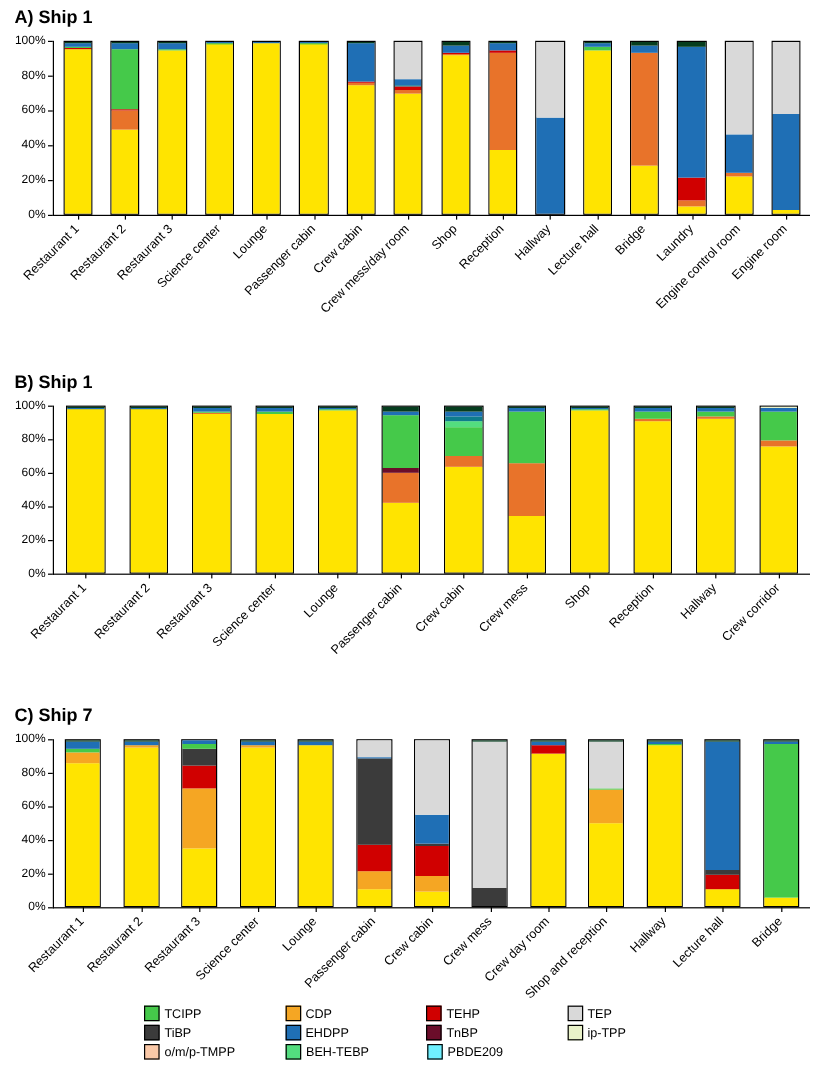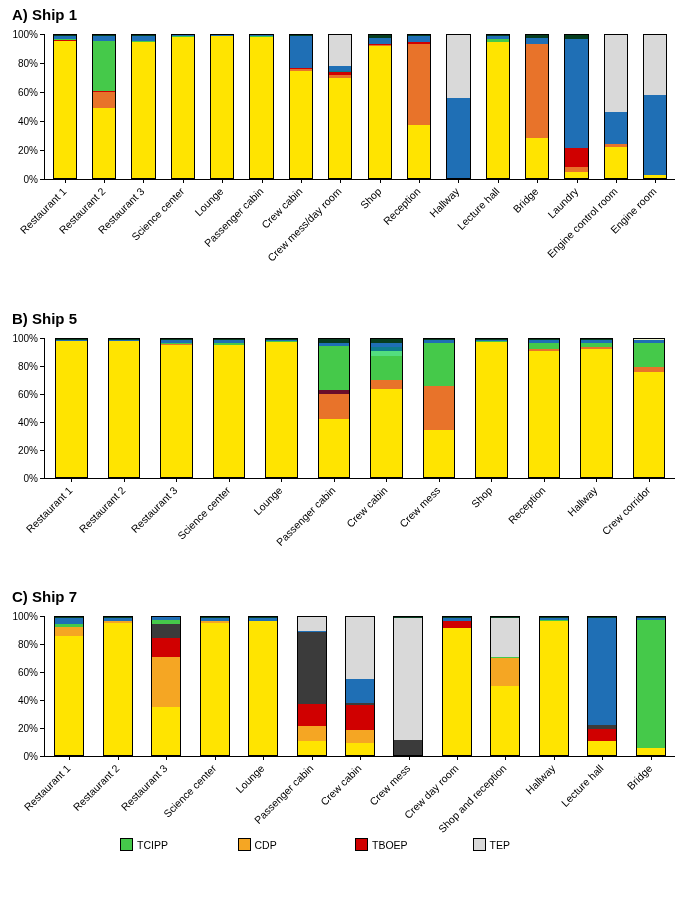--- a/index.html
+++ b/index.html
@@ -169,21 +169,21 @@
         <div class="catlab" style="left:370.1px;top:0px;transform:rotate(-45deg) translate(-100%,0);">Reception</div>
         <div class="catlab" style="left:409.4px;top:0px;transform:rotate(-45deg) translate(-100%,0);">Hallway</div>
         <div class="catlab" style="left:448.8px;top:0px;transform:rotate(-45deg) translate(-100%,0);">Lecture hall</div>
         <div class="catlab" style="left:488.2px;top:0px;transform:rotate(-45deg) translate(-100%,0);">Bridge</div>
         <div class="catlab" style="left:527.6px;top:0px;transform:rotate(-45deg) translate(-100%,0);">Laundry</div>
         <div class="catlab" style="left:566.9px;top:0px;transform:rotate(-45deg) translate(-100%,0);">Engine control room</div>
         <div class="catlab" style="left:606.3px;top:0px;transform:rotate(-45deg) translate(-100%,0);">Engine room</div>
       </div>
     </div>
     <div class="panel">
-      <div class="panel-title" style="position:absolute;left:6px;top:310px;">B) Ship 5</div>
+      <div class="panel-title" style="position:absolute;left:6px;top:310px;">B) Ship 1</div>
       <div class="axis-labels" style="height:140px;position:absolute;left:0;top:338px;">
         <div class="ylab" style="top:140px;right:6px;">0%</div>
         <div class="tick" style="top:140px;right:0px;"></div>
         <div class="ylab" style="top:112px;right:6px;">20%</div>
         <div class="tick" style="top:112px;right:0px;"></div>
         <div class="ylab" style="top:84px;right:6px;">40%</div>
         <div class="tick" style="top:84px;right:0px;"></div>
         <div class="ylab" style="top:56px;right:6px;">60%</div>
         <div class="tick" style="top:56px;right:0px;"></div>
         <div class="ylab" style="top:28px;right:6px;">80%</div>
@@ -437,21 +437,53 @@
         <div class="legend-item">
       <span class="swatch" style="background:#45c94a"></span>
       <span class="legend-label">TCIPP</span>
     </div>
         <div class="legend-item">
       <span class="swatch" style="background:#f5a623"></span>
       <span class="legend-label">CDP</span>
     </div>
         <div class="legend-item">
       <span class="swatch" style="background:#d00000"></span>
-      <span class="legend-label">TBOEP</span>
+      <span class="legend-label">TEHP</span>
     </div>
         <div class="legend-item">
       <span class="swatch" style="background:#d9d9d9"></span>
       <span class="legend-label">TEP</span>
+    </div>
+      </div>
+      <div class="legend-row">
+        <div class="legend-item">
+      <span class="swatch" style="background:#3b3b3b"></span>
+      <span class="legend-label">TiBP</span>
+    </div>
+        <div class="legend-item">
+      <span class="swatch" style="background:#1f6fb5"></span>
+      <span class="legend-label">EHDPP</span>
+    </div>
+        <div class="legend-item">
+      <span class="swatch" style="background:#6b0d2a"></span>
+      <span class="legend-label">TnBP</span>
+    </div>
+        <div class="legend-item">
+      <span class="swatch" style="background:#e9f2c9"></span>
+      <span class="legend-label">ip-TPP</span>
+    </div>
+      </div>
+      <div class="legend-row">
+        <div class="legend-item">
+      <span class="swatch" style="background:#fbc9a8"></span>
+      <span class="legend-label">o/m/p-TMPP</span>
+    </div>
+        <div class="legend-item">
+      <span class="swatch" style="background:#53dd7f"></span>
+      <span class="legend-label">BEH-TEBP</span>
+    </div>
+        <div class="legend-item">
+      <span class="swatch" style="background:#6ff0ff"></span>
+      <span class="legend-label">PBDE209</span>
     </div>
       </div>
     </div>
   </div>
 
 </body></html>

